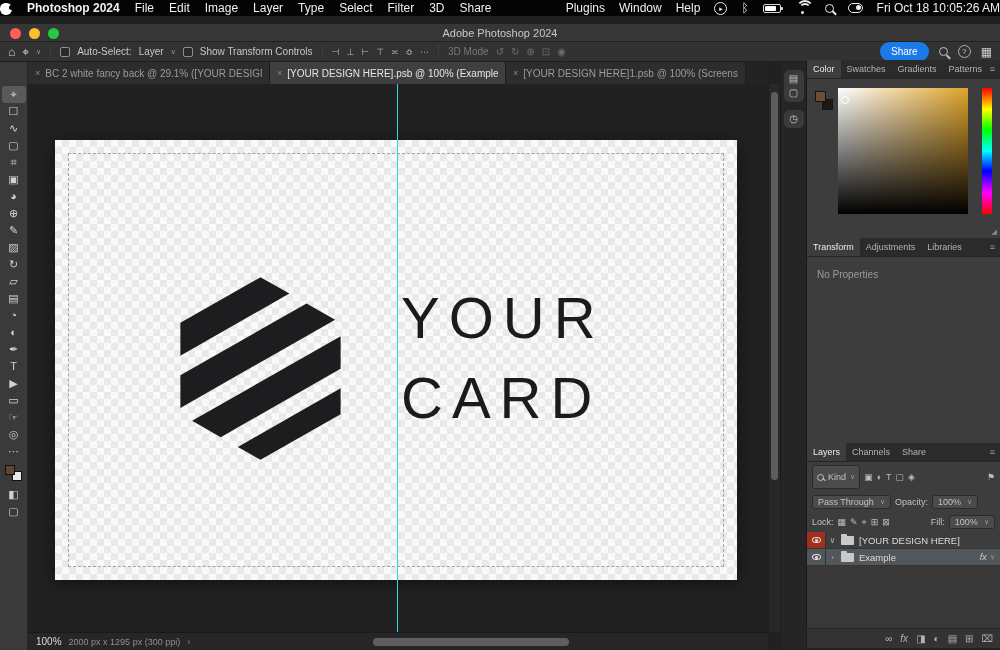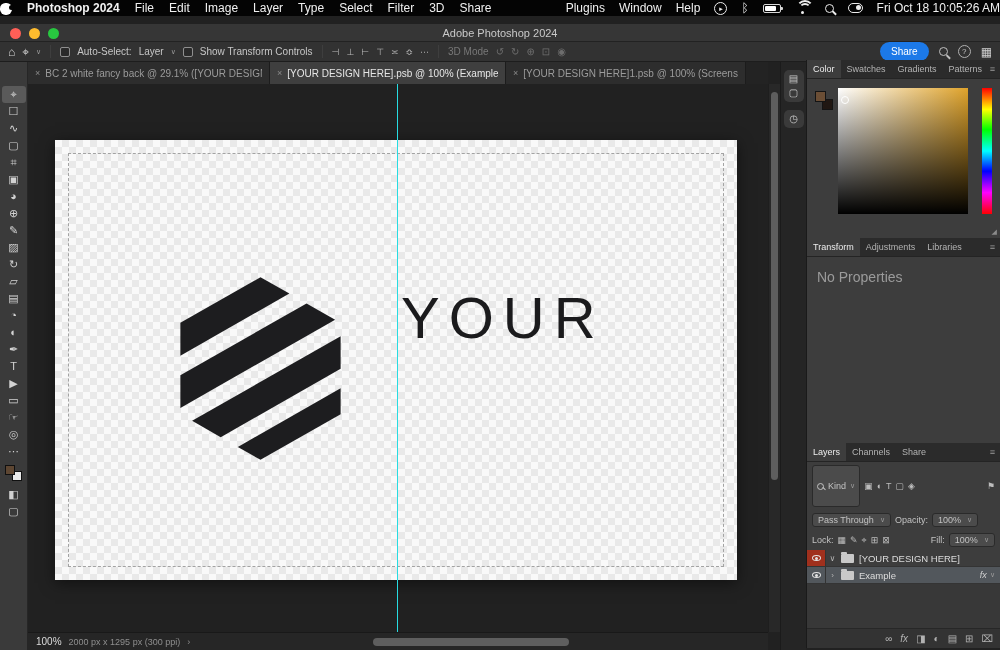--- a/index.html
+++ b/index.html
@@ -83,23 +83,23 @@
 .ptab{padding:0 6px;height:100%;display:flex;align-items:center;white-space:nowrap}
 .ptab.active{background:#3d3d3d;color:#ececec}
 .pham{margin-left:auto;padding-right:5px;color:#9c9c9c;font-size:9px}
 .pbody{flex:1;background:#3d3d3d;position:relative}
 .cswf{position:absolute;left:8px;top:12px;width:11px;height:11px;background:#6b4e35;border:1px solid #141414;z-index:2}
 .cswb{position:absolute;left:15px;top:20px;width:11px;height:11px;background:#201712;border:1px solid #141414}
 .gradfield{position:absolute;left:31px;top:9px;width:130px;height:126px;background:linear-gradient(to top,#000,rgba(0,0,0,0)),linear-gradient(to right,#fff,#dfa32b)}
 .gradring{position:absolute;left:3px;top:8px;width:8px;height:8px;border:1.5px solid #fff;border-radius:50%}
 .huestrip{position:absolute;right:8px;top:9px;width:10px;height:126px;background:linear-gradient(to bottom,#f00,#ff0 17%,#0f0 33%,#0ff 50%,#00f 66%,#f0f 83%,#f00)}
 .cgrip{position:absolute;right:3px;bottom:2px;color:#8b8b8b;font-size:7px}
-.noprop{position:absolute;left:10px;top:12px;font-size:14px;color:#9b9b9b}
+.noprop{position:absolute;left:10px;top:12px;font-size:10px;color:#9b9b9b}
 .lctrl{display:flex;align-items:center;gap:4px;padding:3px 5px;background:#3d3d3d;font-size:9px;color:#c2c2c2;flex:none}
-.kindbox{display:flex;align-items:center;gap:4px;background:#4b4b4b;border:1px solid #2a2a2a;border-radius:3px;padding:15px 4px}
+.kindbox{display:flex;align-items:center;gap:4px;background:#4b4b4b;border:1px solid #2a2a2a;border-radius:3px;padding:6px 4px}
 .kmag{width:7px;height:7px;border:1.2px solid #c2c2c2;border-radius:50%;position:relative}
 .kmag::after{content:"";position:absolute;right:-3px;bottom:-1px;width:4px;height:1.2px;background:#c2c2c2;transform:rotate(45deg)}
 .ficon{font-size:9px;color:#bdbdbd}
 .fflag{margin-left:auto;font-size:9px;color:#bdbdbd}
 .selbox{display:flex;align-items:center;gap:6px;background:#4b4b4b;border:1px solid #2a2a2a;border-radius:3px;padding:1px 5px}
 .fillsep{margin-left:auto}
 .lrow{display:flex;align-items:center;height:17px;background:#3d3d3d;border-bottom:1px solid #343434;font-size:9.5px;color:#dcdcdc;flex:none}
 .lrow:first-of-type{border-top:1px solid #333}
 .lrow.sel{background:#52575c}
 .eyecell{width:19px;align-self:stretch;border-right:1px solid #333;display:flex;align-items:center;justify-content:center;flex:none}
@@ -244,20 +244,21 @@
     <div class="card">
       <div class="bleed"></div>
       <svg class="logo" viewBox="0 0 220 220">
         <polygon points="24,61 110,12 141,29.6 24,96.3"></polygon>
         <polygon points="24,117.3 159.4,40.2 190.1,57.7 24,152.3"></polygon>
         <polygon points="36.6,166.2 196,75.3 196,110.3 67.3,183.7"></polygon>
         <polygon points="85.7,194.2 196,131.3 196,159 110,208"></polygon>
       </svg>
       <div class="cardtext">
         <div>YOUR</div>
+        <div>CARD</div>
       </div>
     </div>
     <div class="guide"></div>
   </div>
 
   <div class="abs vscroll">
     <div class="vthumb"></div>
   </div>
 
   <div class="abs statusbar">

